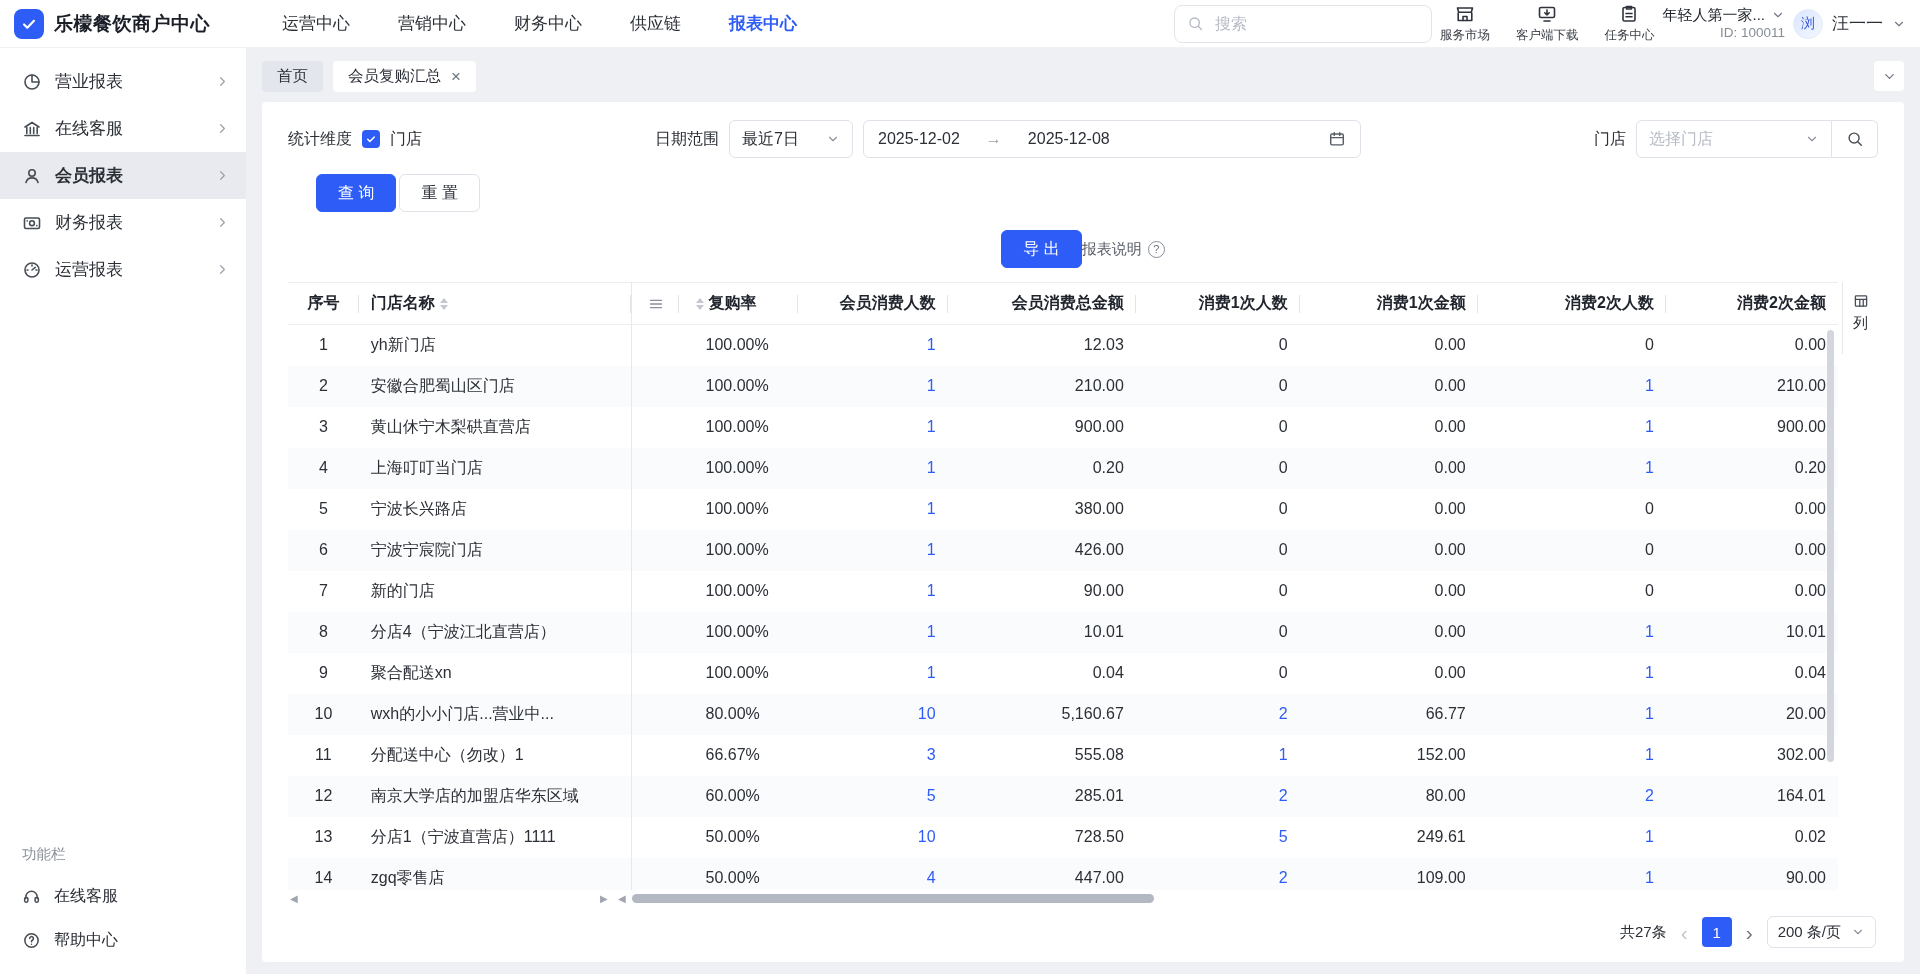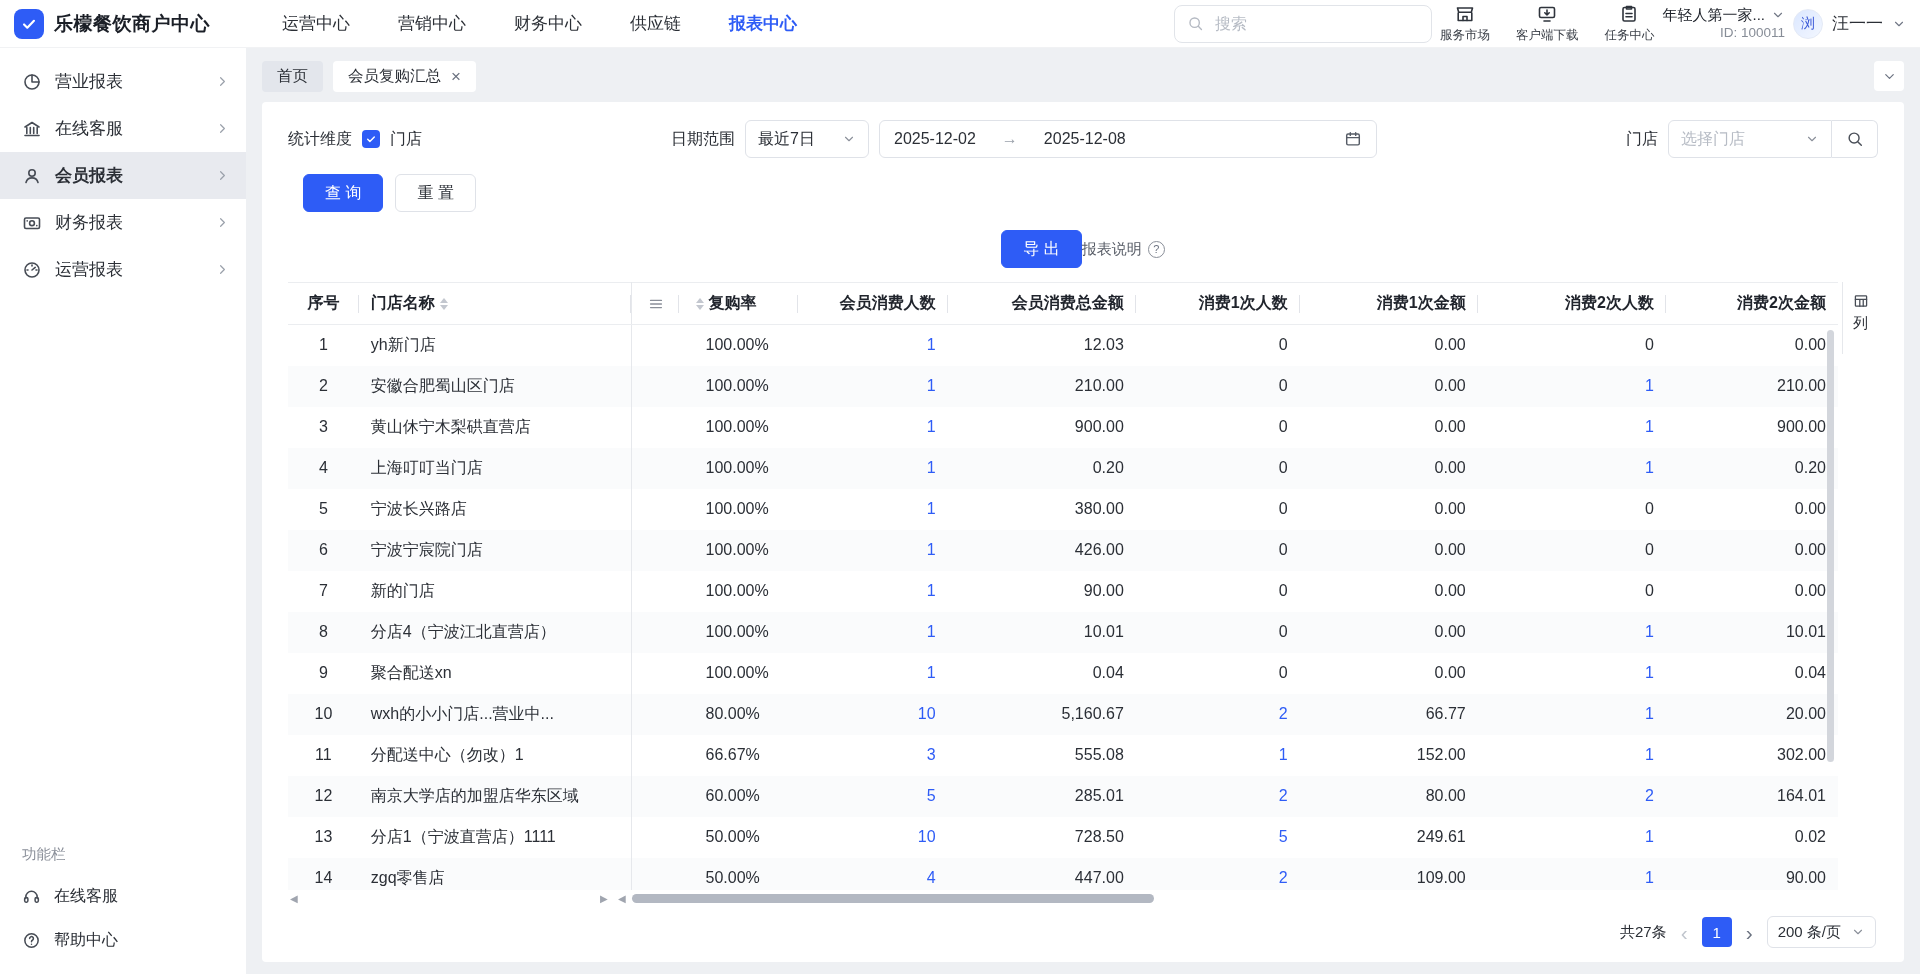--- a/index.html
+++ b/index.html
@@ -76,26 +76,26 @@
   .select{height:38px;border:1px solid #dfe2e8;border-radius:6px;display:flex;align-items:center;
     gap:10px;padding:0 12px;font-size:16px;color:#2b2f36;background:#fff;cursor:pointer;white-space:nowrap}
   .select .ph{color:#b7bcc5}
   .select svg{width:14px;height:14px;color:#8a8f99}
   .daterange{height:38px;border:1px solid #dfe2e8;border-radius:6px;display:flex;align-items:center;
     gap:26px;padding:0 14px;font-size:16px;color:#2b2f36;width:498px;cursor:pointer}
   .daterange .arrow{color:#9aa0aa;flex:0 0 auto}
   .daterange .cal{margin-left:auto}
   .daterange .cal svg{width:18px;height:18px;color:#565c66}
   .store-group{display:flex;align-items:stretch}
-  .select.store{width:164px;border-radius:6px 0 0 6px}
+  .select.store{width:196px;border-radius:6px 0 0 6px}
   .search-btn{width:46px;border:1px solid #dfe2e8;border-left:none;border-radius:0 6px 6px 0;
     display:flex;align-items:center;justify-content:center;color:#4a4f58;cursor:pointer;background:#fff}
   .search-btn svg{width:18px;height:18px}
 
-  .actions{margin:16px 0 0 15px;display:flex;gap:12px;flex:0 0 auto}
+  .actions{margin:16px 0 0 28px;display:flex;gap:3px;flex:0 0 auto}
   .btn{height:38px;padding:0 21px;border-radius:6px;border:1px solid #dfe2e8;background:#fff;
     font-size:16px;color:#2b2f36;cursor:pointer;font-family:inherit;white-space:nowrap}
   .btn.primary{background:#2e5cf6;border-color:#2e5cf6;color:#fff}
 
   .toolbar{margin-top:18px;display:flex;align-items:center;justify-content:center;flex:0 0 auto}
   .help{display:flex;align-items:center;gap:6px;font-size:15px;color:#575c66;cursor:pointer}
   .circle-q{width:17px;height:17px;border:1px solid #8a8f99;border-radius:50%;
     display:flex;align-items:center;justify-content:center;font-size:11px;color:#6b7280}
 
   

